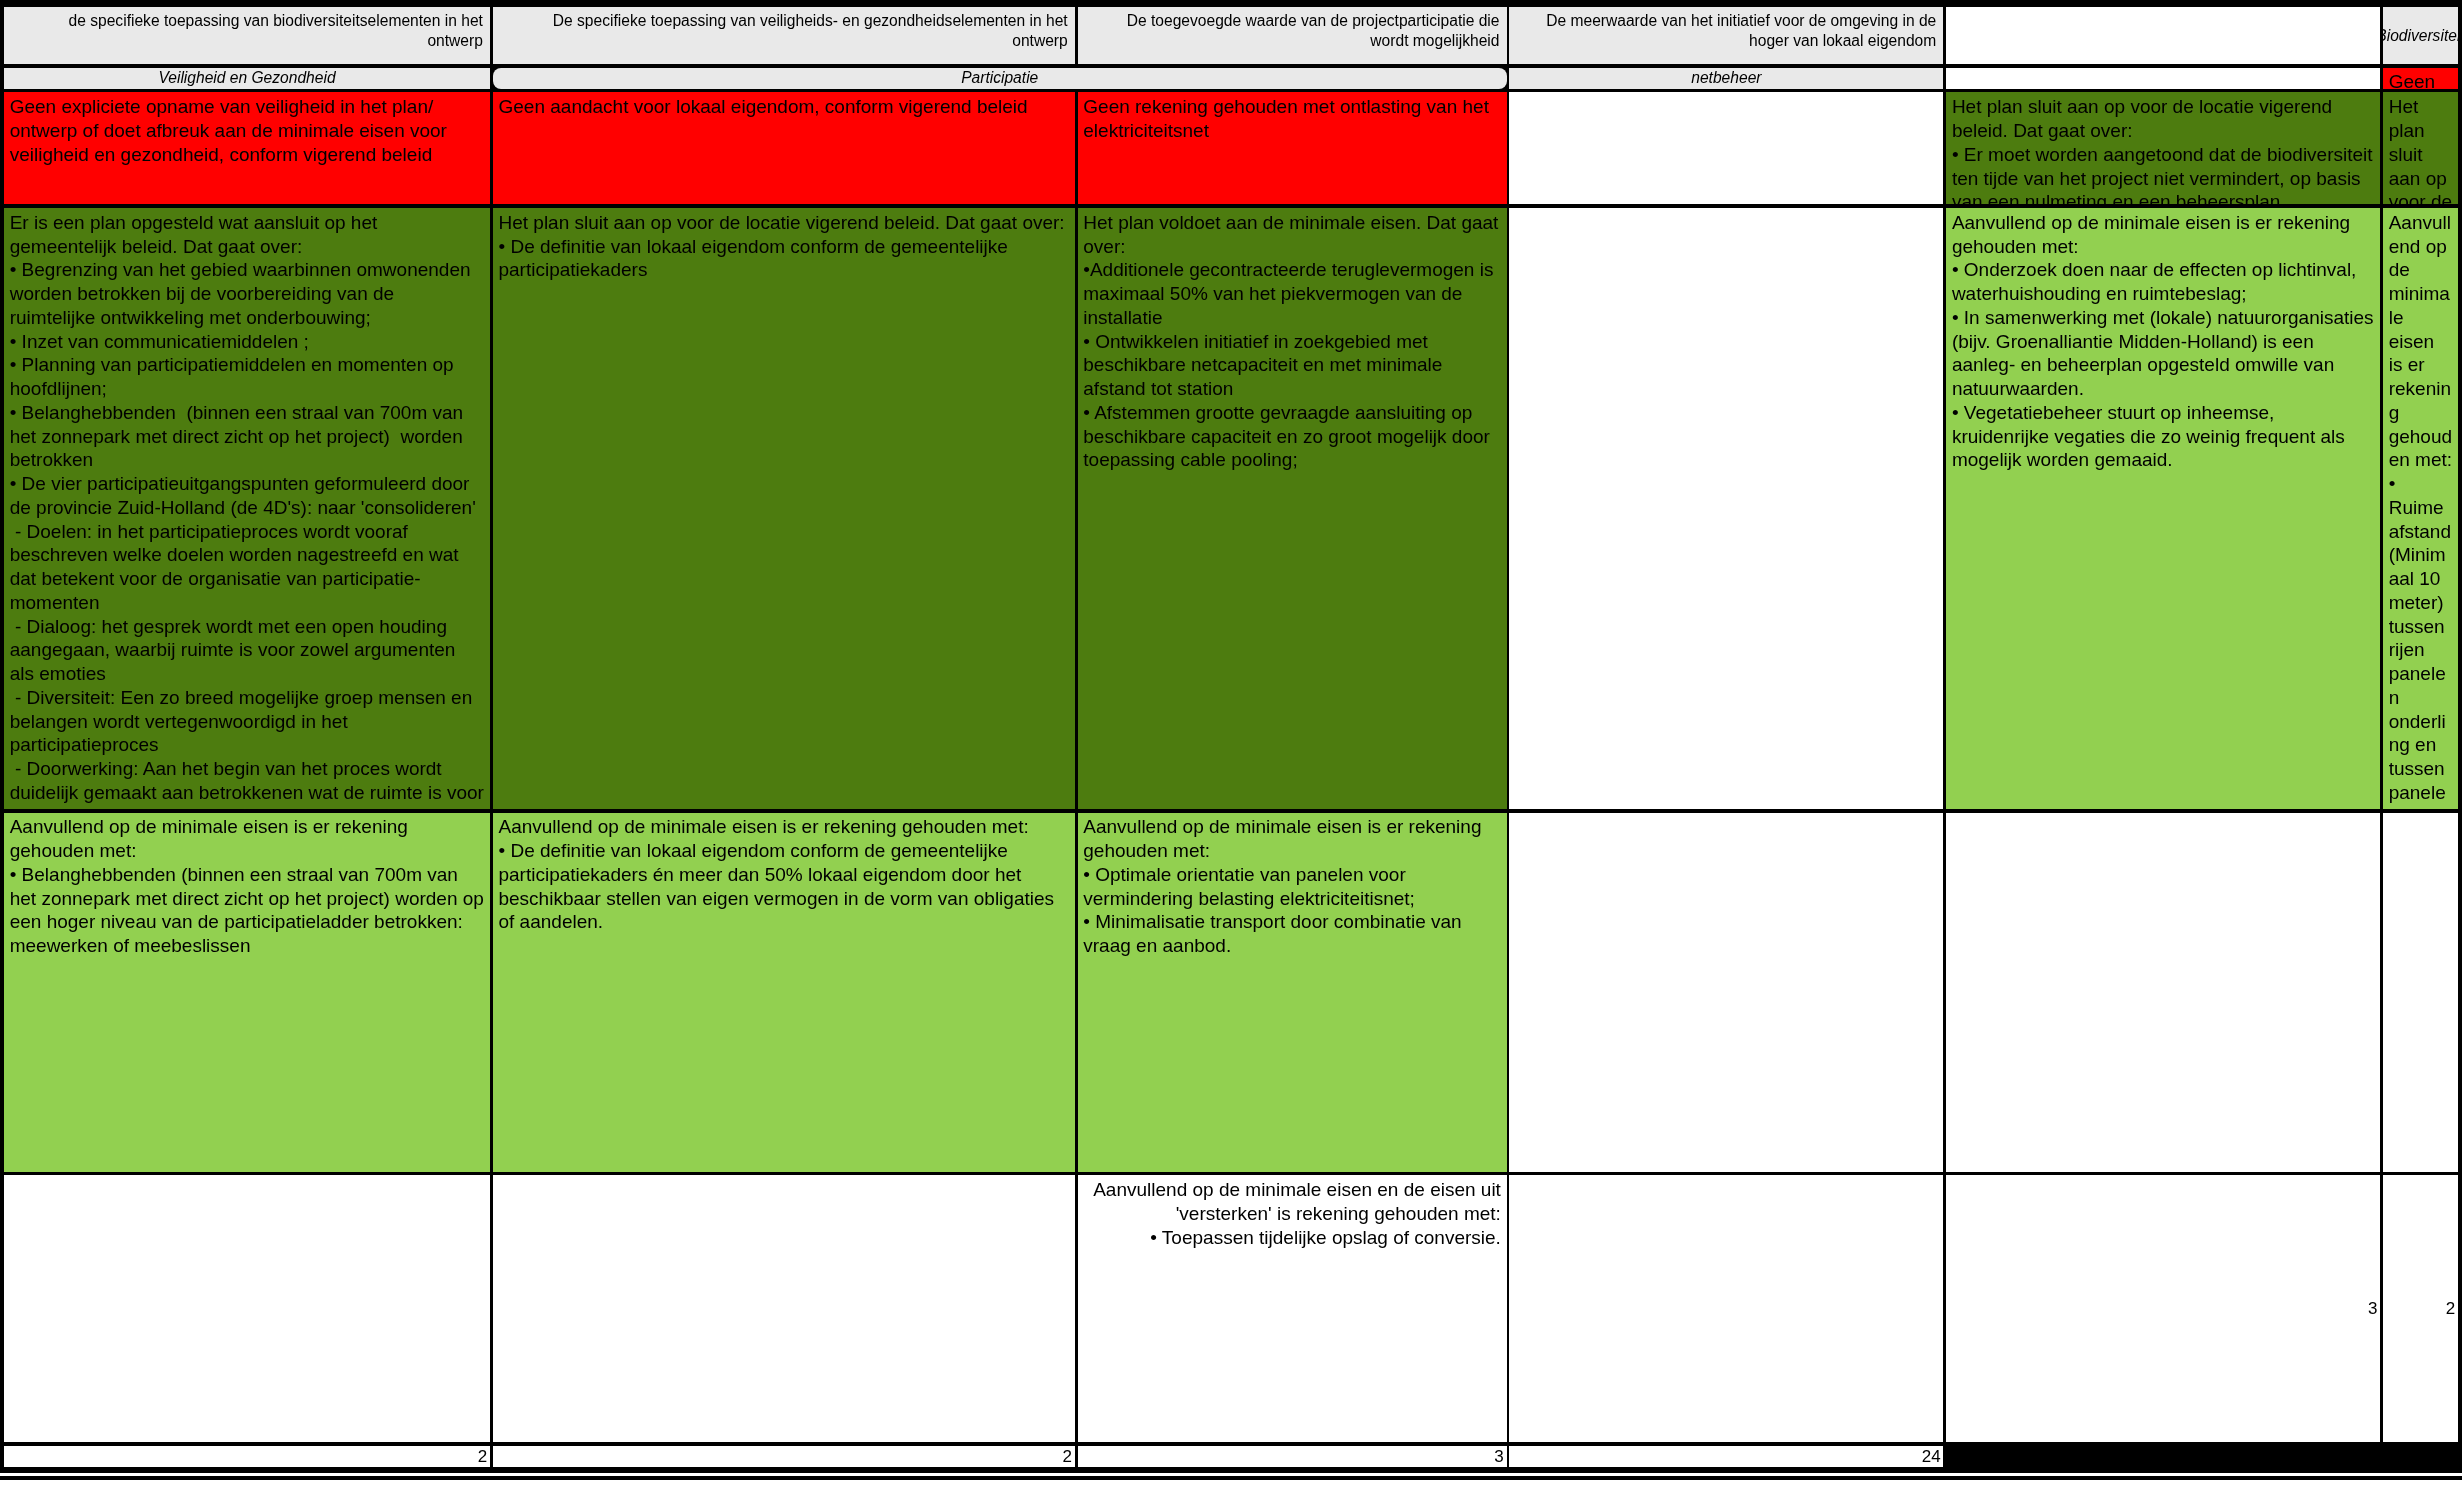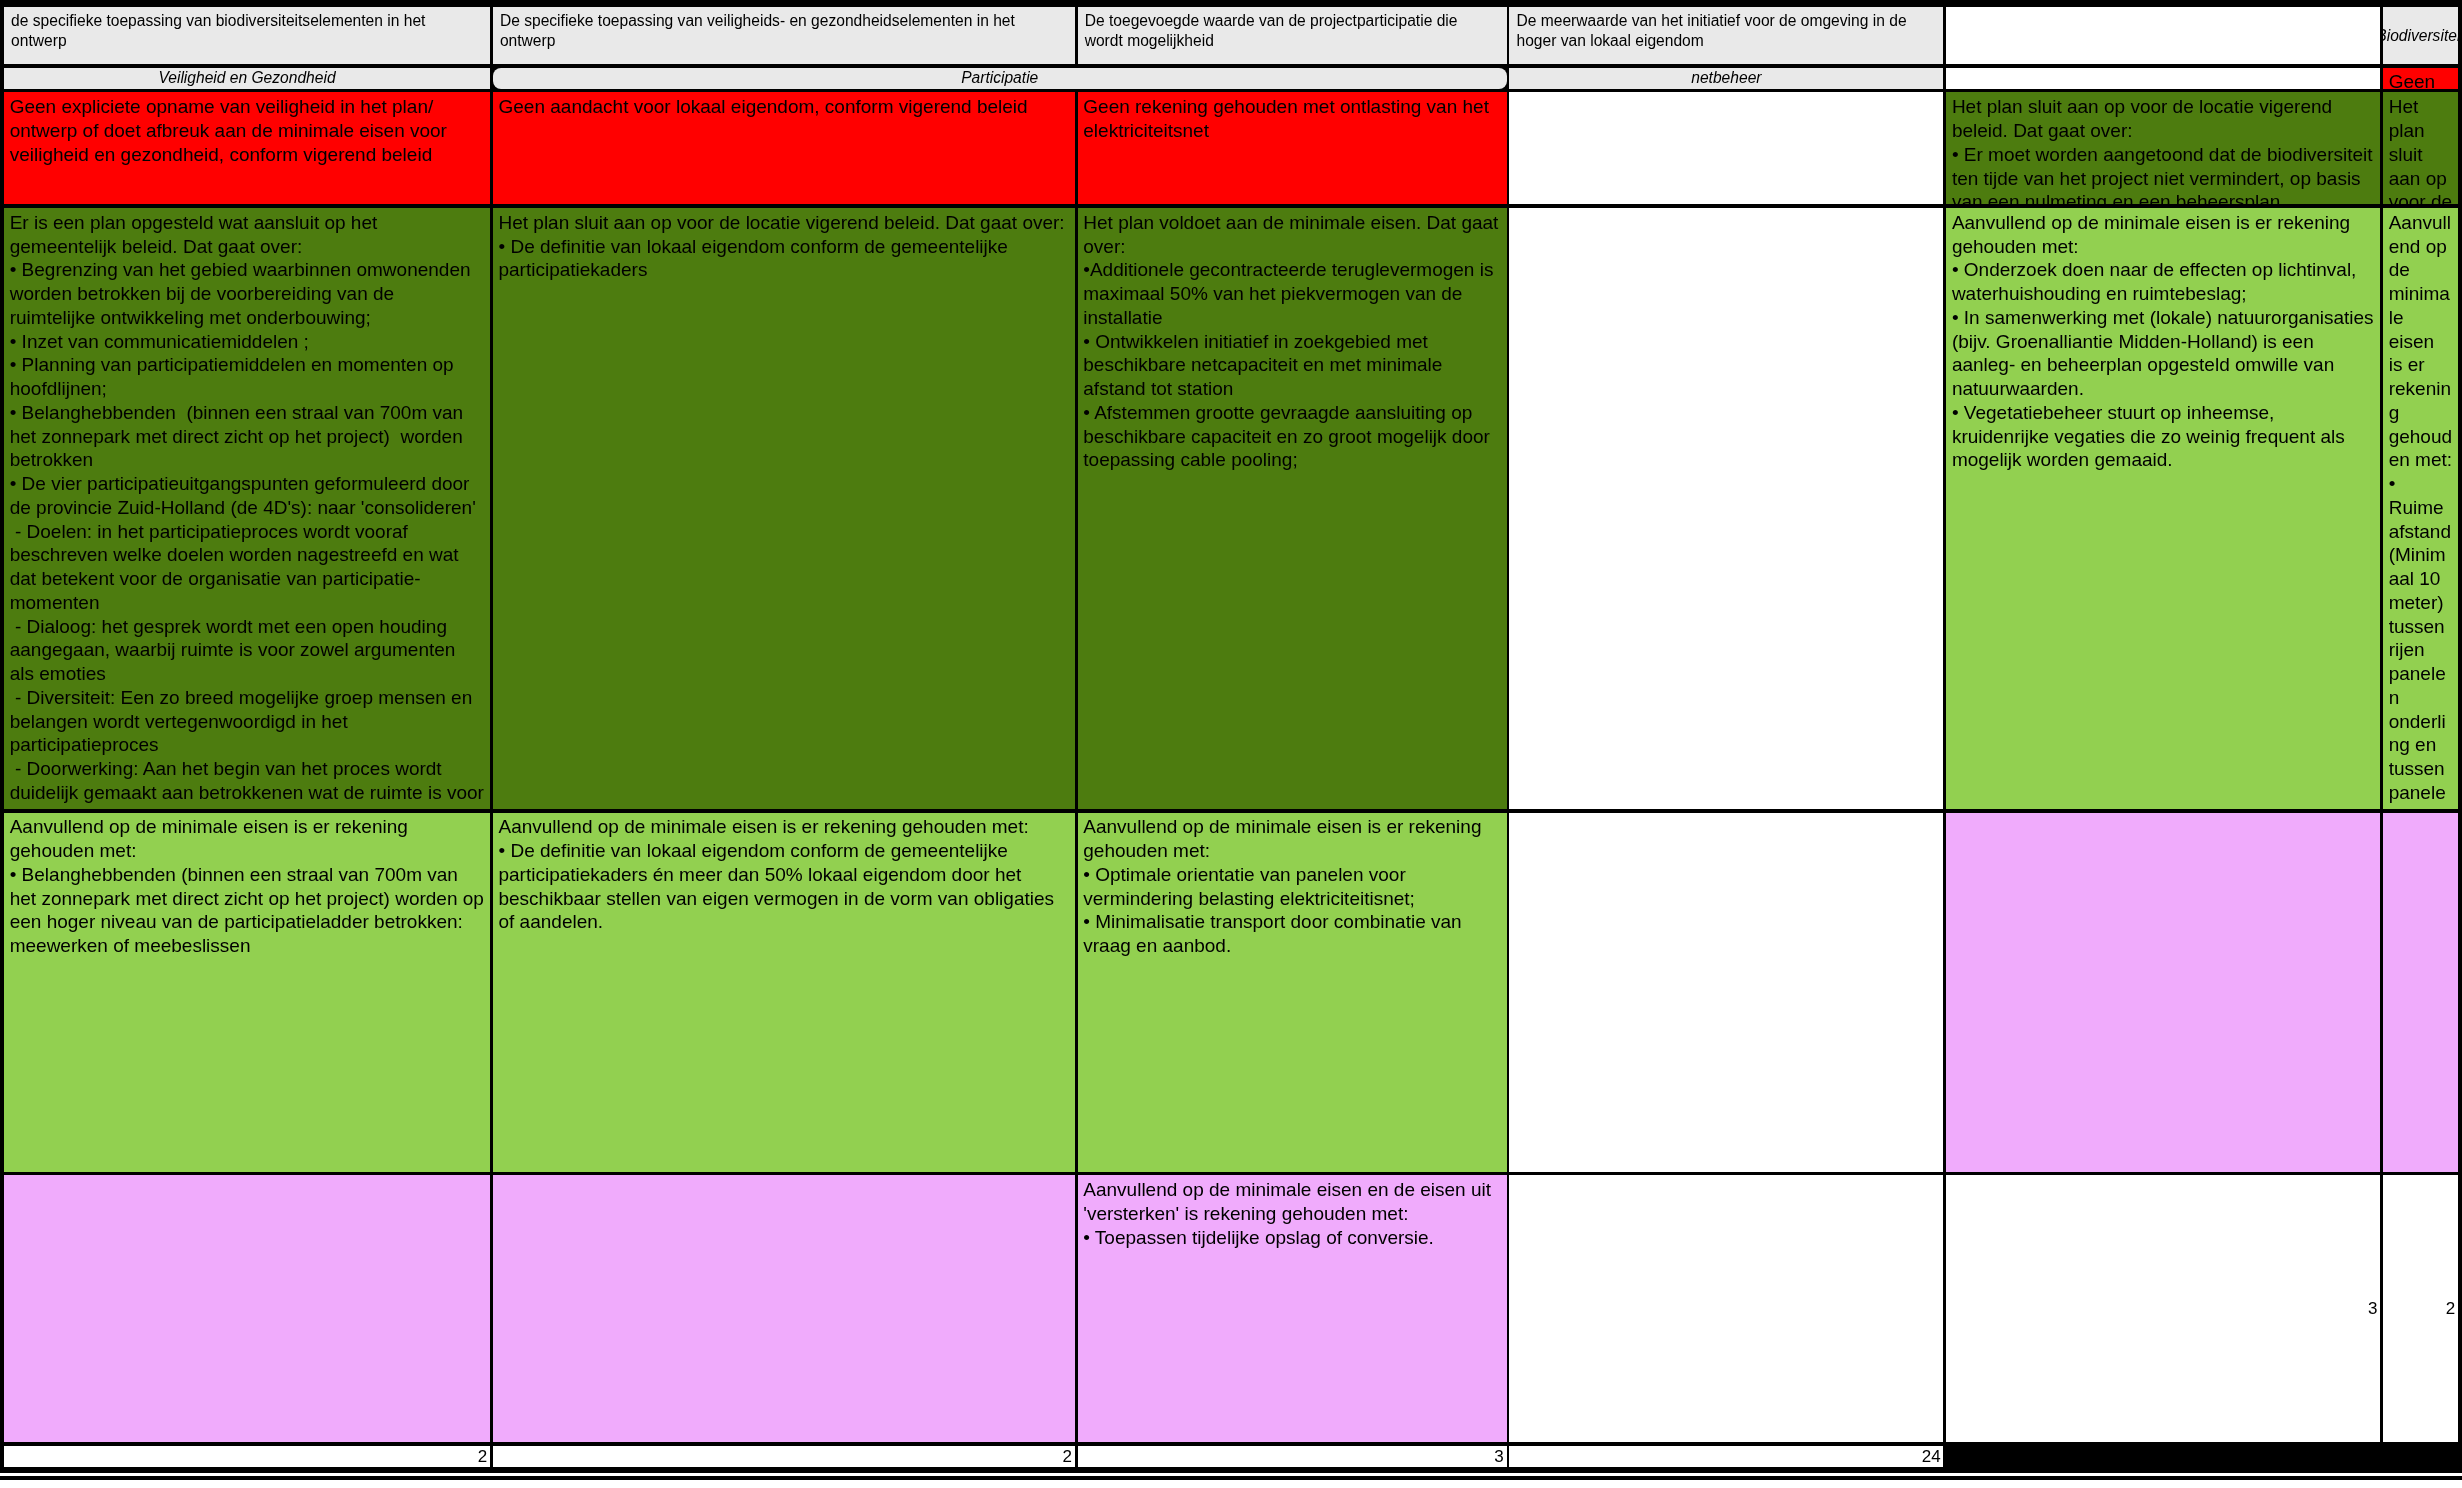--- a/index.html
+++ b/index.html
@@ -25,21 +25,21 @@
   }
   .cell{
     background:#fff;
     overflow:hidden;
     box-sizing:border-box;
   }
   .hdr{
     background:#e9e9e9;
     font-size:15.6px;
     line-height:1.25;
-    text-align:left;
+    text-align:right;
     padding:4.3px 7.1px;
   }
   .subhdr{
     background:#e9e9e9;
     font-size:15.6px;
     text-align:center;
     display:flex;align-items:center;justify-content:center;
     padding:0 2.8px;
     font-style:italic;
   }
@@ -47,21 +47,21 @@
   .body-cell{
     font-size:19px;
     line-height:1.25;
     padding:2.8px 5.7px;
     white-space:pre-wrap;
     word-break:break-word;
   }
   .red{background:#ff0000;}
   .orange{background:#4d7c0f;}
   .green{background:#92d050;}
-  .blue{background:#f0abfc;}
+  .blue{background:#ffffff;text-align:right;}
   .white{background:#ffffff;}
   .score-cell{
     background:#fff;
     font-size:17px;
     text-align:right;
     padding:0.7px 2.8px;
     display:flex;align-items:center;justify-content:flex-end;
   }
   .dline-a{height:5.7px;background:#000;width:2462px;}
   .dline-gap{height:3.6px;background:#fff;width:2462px;}

